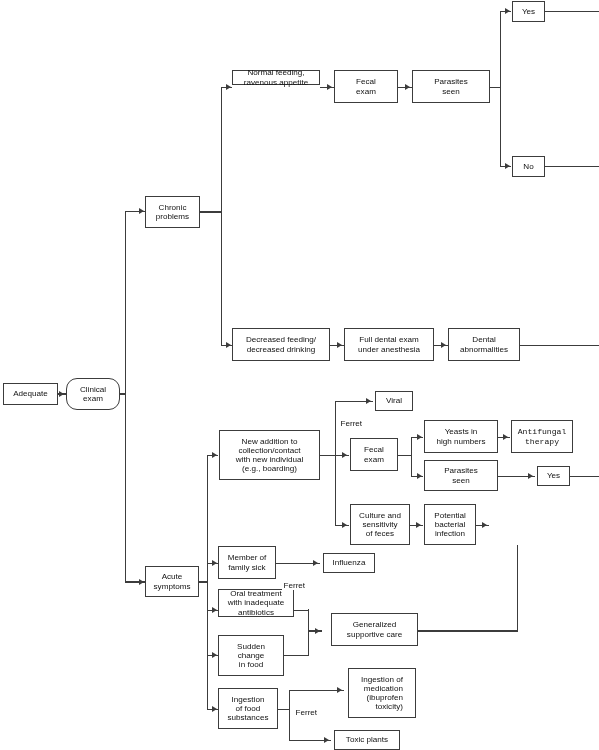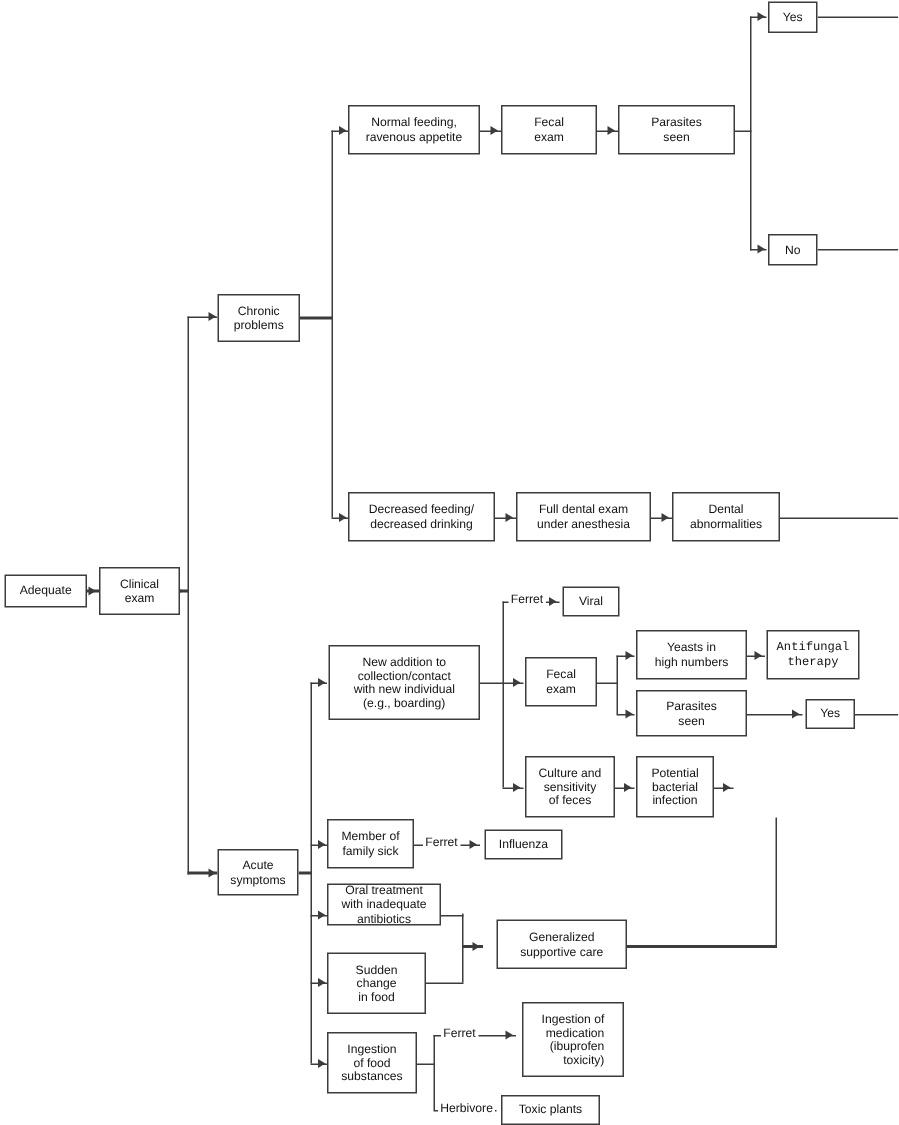--- a/index.html
+++ b/index.html
@@ -53,34 +53,35 @@
   }
   .elabel{
     position:absolute;
     font-size:8.1px;
     color:#111111;
     background:#ffffff;
     padding:0 1.5px;
     white-space:nowrap;
     z-index:4;
     line-height:1;
+    margin-top:24px;
   }
 </style>
 </head>
 <body>
 
 <div id="canvas">
 
   <div class="node" style="left:3px;top:383px;width:55px;height:22px;">
     <span>Adequate</span>
   </div>
   <div class="edge h" style="left:58px;top:393.4px;width:9px;"></div>
   <div class="arrow" style="left:59px;top:390.6px;"></div>
 
-  <div class="node" style="left:66px;top:378px;width:54px;height:32px;">
+  <div class="node" style="left:66px;top:378px;width:54px;height:32px;border-radius:11px;">
     <span>Clinical
 exam</span>
   </div>
 
   <div class="edge h" style="left:120px;top:393.4px;width:1px;"></div>
   <div class="edge h" style="left:120px;top:393.4px;width:6px;"></div>
   <div class="edge v" style="left:125px;top:211px;height:372px;"></div>
 
   <div class="edge h" style="left:125px;top:210.6px;width:20px;"></div>
   <div class="arrow" style="left:139px;top:207.8px;"></div>
@@ -92,21 +93,21 @@
     <span>Chronic
 problems</span>
   </div>
 
   <div class="edge h" style="left:200px;top:211.4px;width:22px;"></div>
   <div class="edge v" style="left:221px;top:87px;height:258px;"></div>
 
   <div class="edge h" style="left:221px;top:86.6px;width:11px;"></div>
   <div class="arrow" style="left:226px;top:83.8px;"></div>
 
-  <div class="node" style="left:232px;top:70px;width:88px;height:33px;">
+  <div class="node" style="left:232px;top:70px;width:88px;height:15px;">
     <span>Normal feeding,
 ravenous appetite</span>
   </div>
 
   <div class="edge h" style="left:320px;top:86.6px;width:14px;"></div>
   <div class="arrow" style="left:327px;top:83.8px;"></div>
 
   <div class="node" style="left:334px;top:70px;width:64px;height:33px;">
     <span>Fecal
 exam</span>

